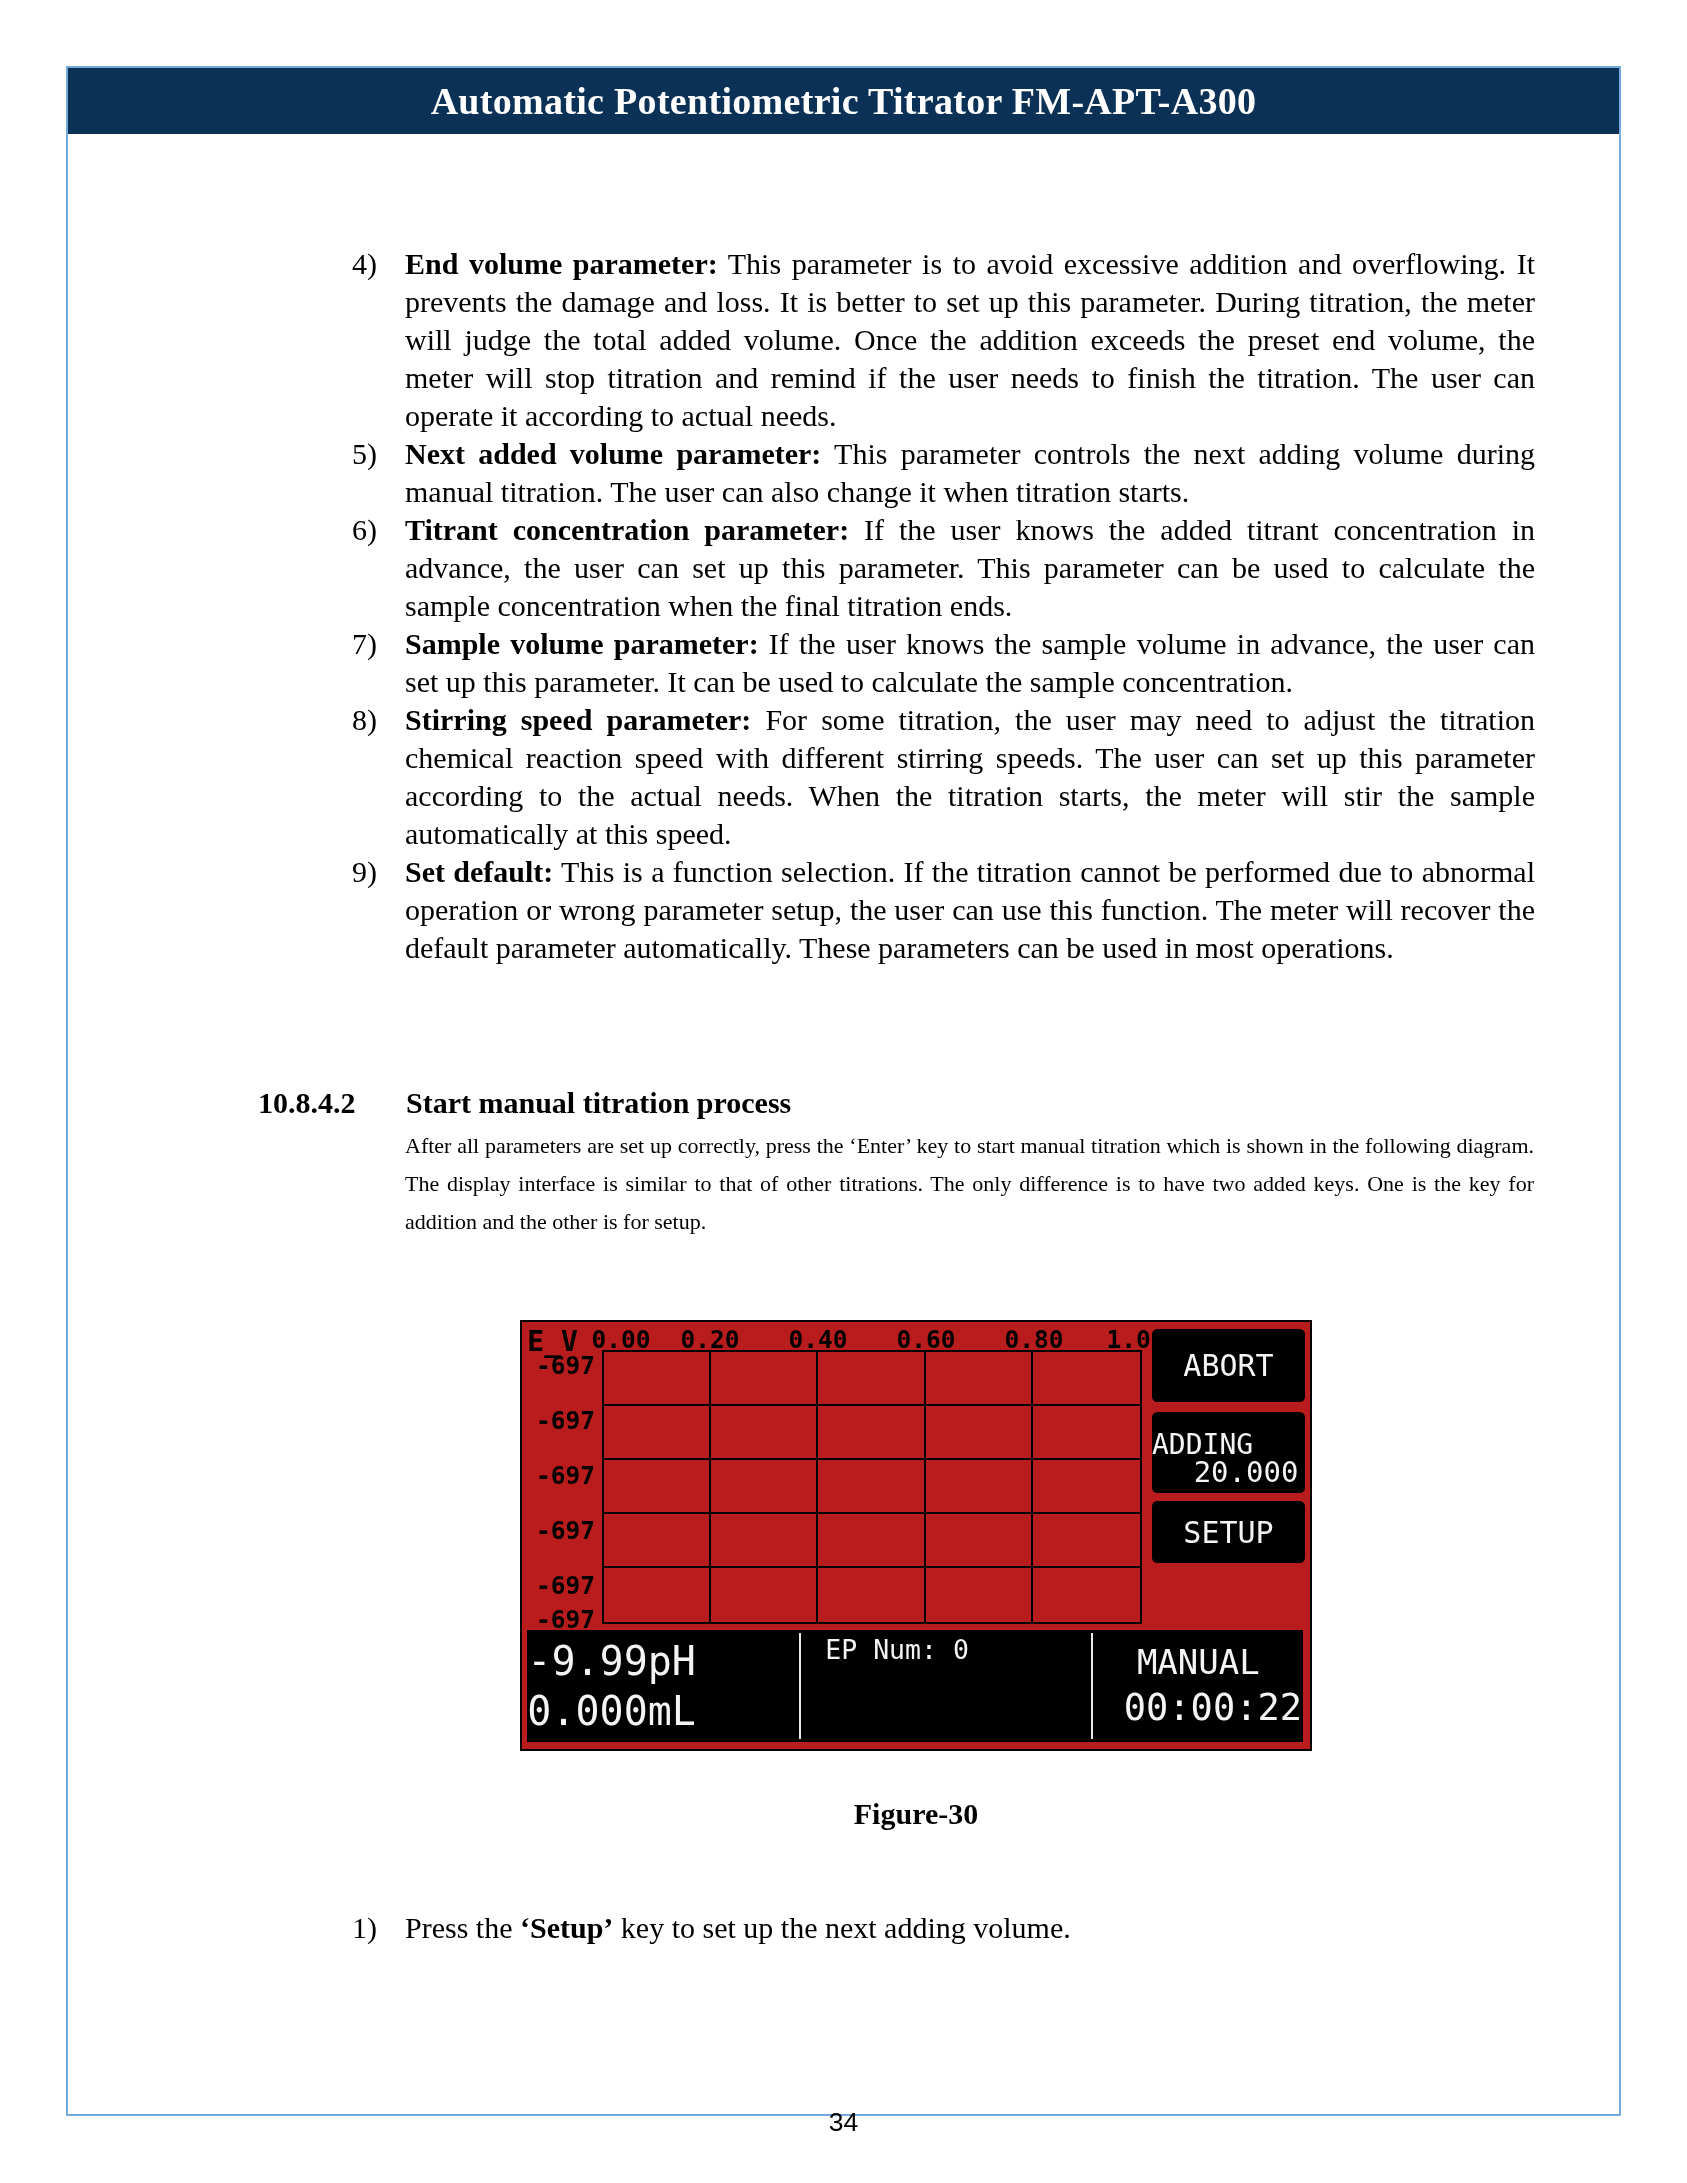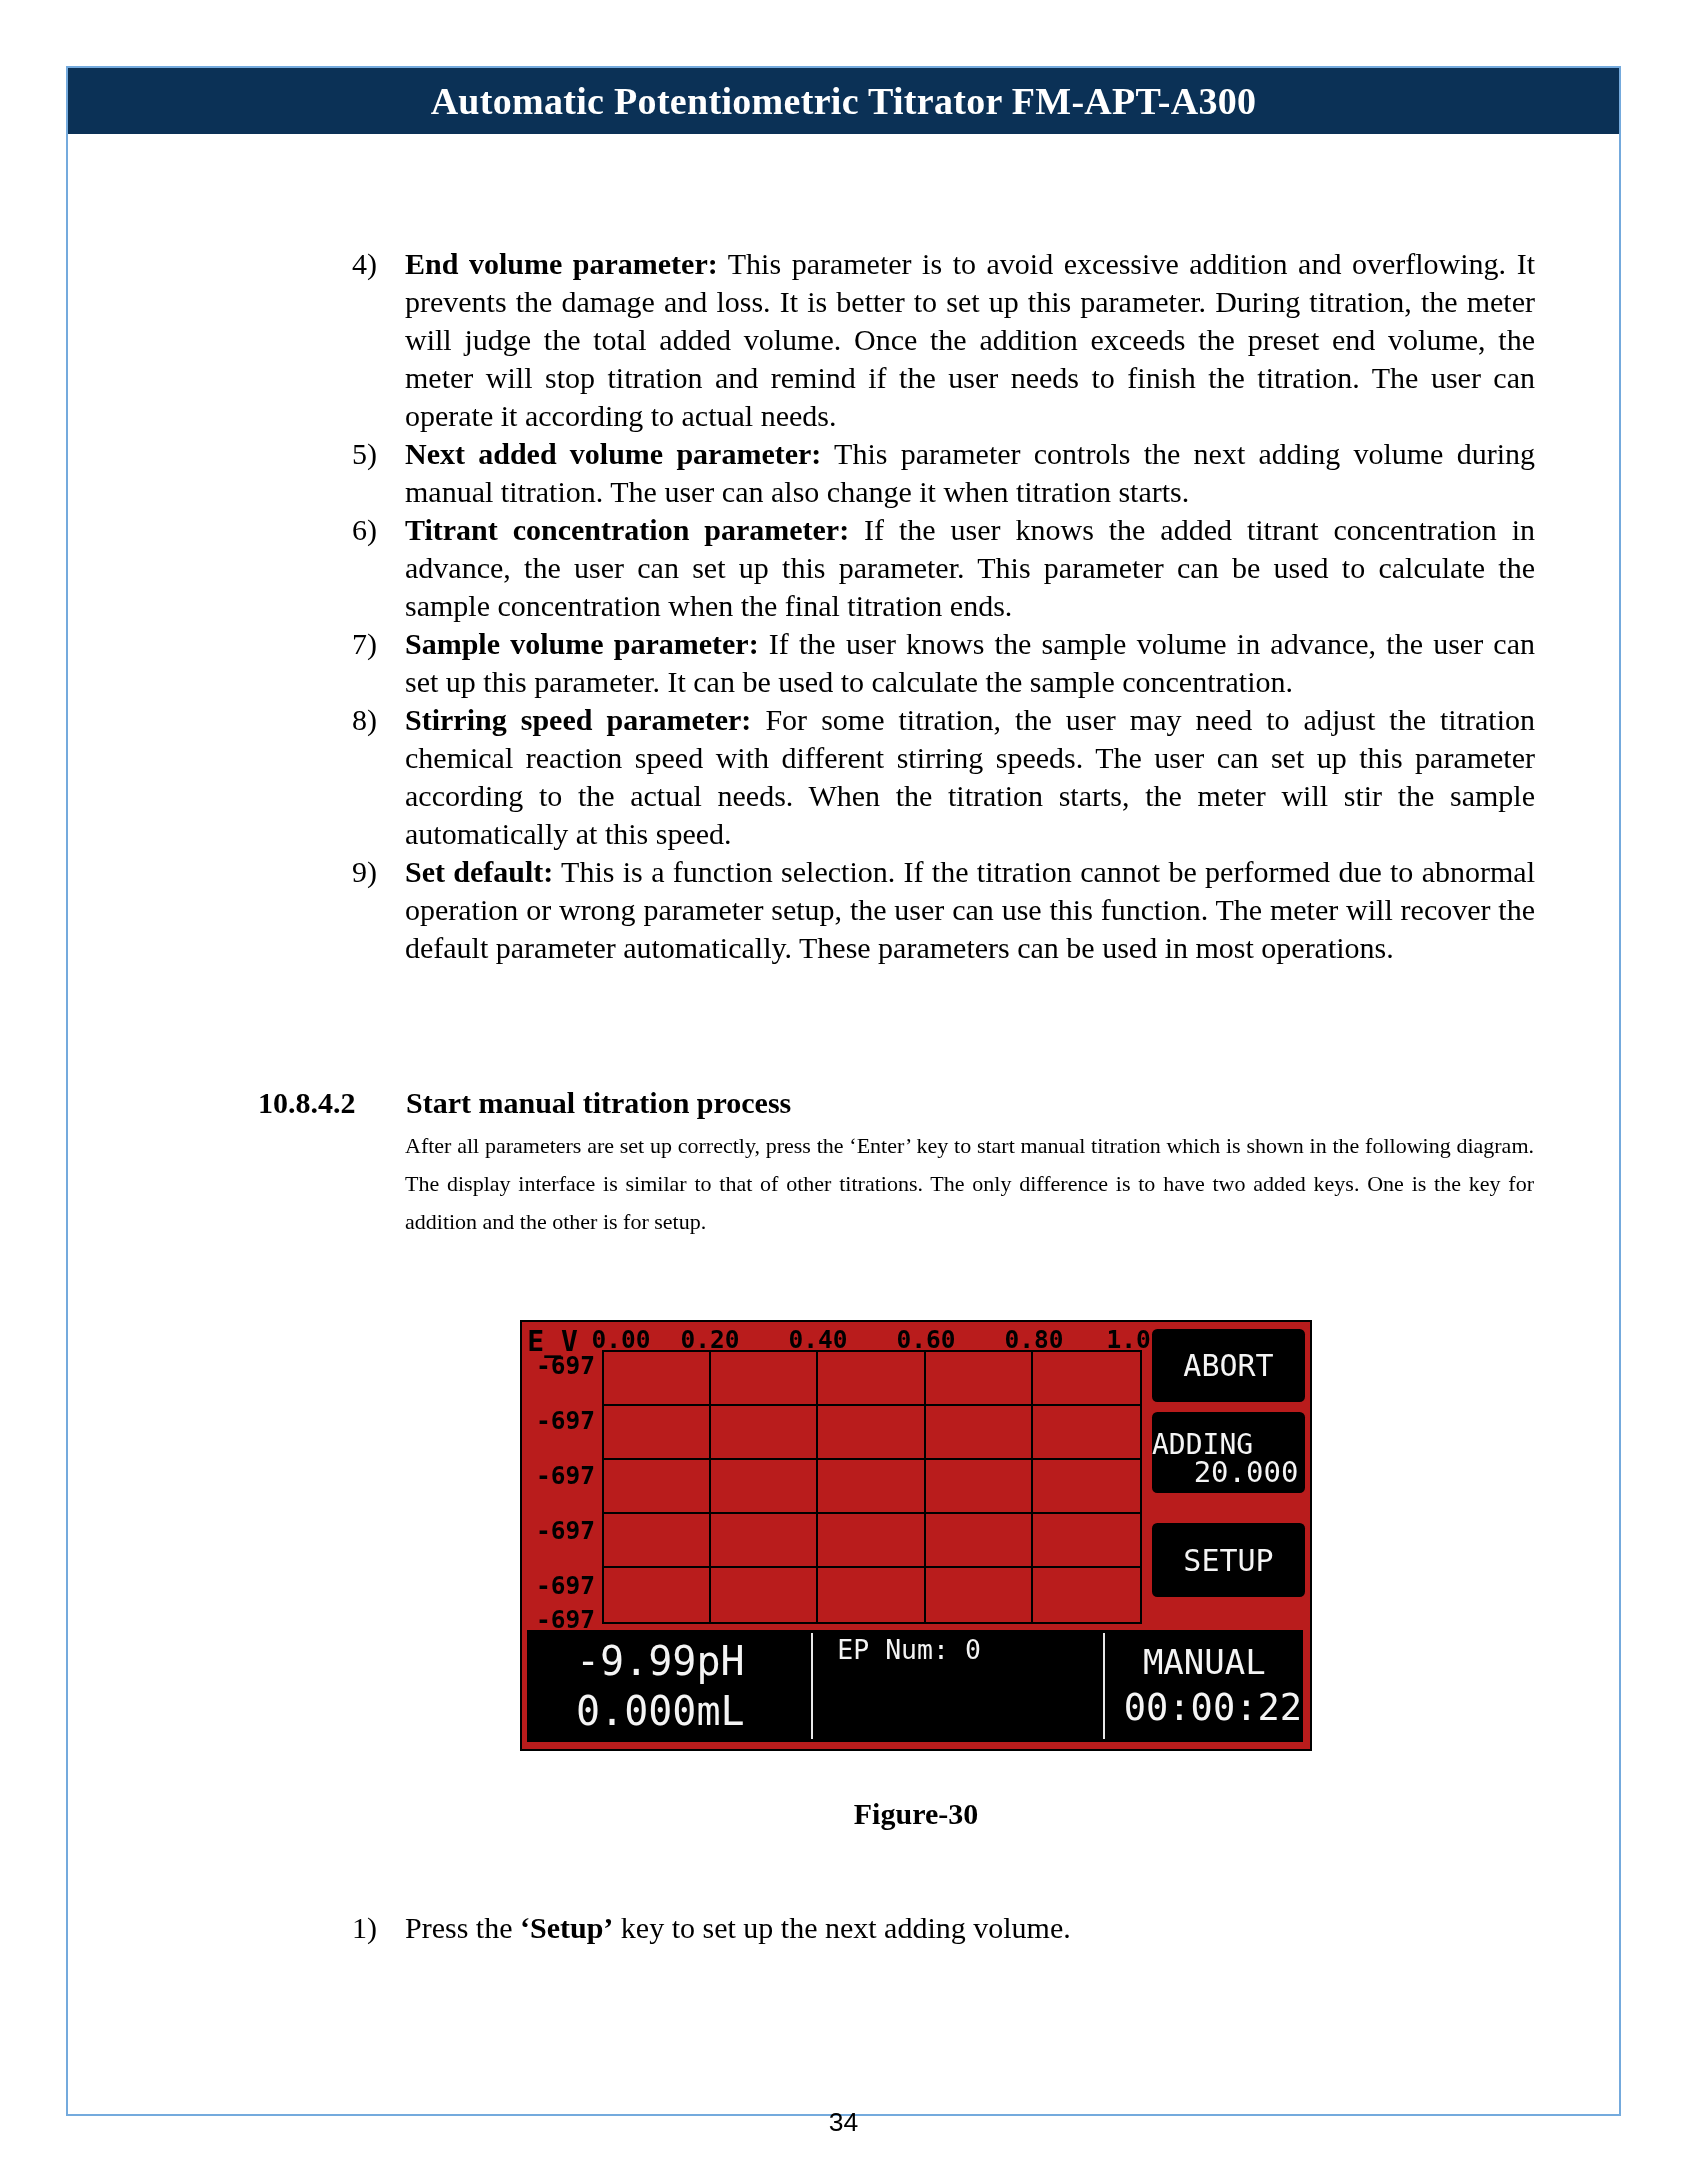--- a/index.html
+++ b/index.html
@@ -35,27 +35,27 @@
   .gcell{border-right:2px solid #000;border-bottom:2px solid #000;}
   .gcell.c5{border-right:none;}
   .gcell.r5{border-bottom:none;}
 
   .lbtn{position:absolute;left:630px;width:153px;background:#000;color:#fff;
         border-radius:5.3px;box-sizing:border-box;}
   .btn-abort{top:6.6px;height:73px;display:flex;align-items:center;justify-content:center;font-size:30px;}
   .btn-adding{top:90px;height:81px;}
   .btn-adding .add-label{position:absolute;top:16px;width:100%;font-size:28px;}
   .btn-adding .add-value{position:absolute;bottom:4px;right:6.6px;font-size:29px;}
-  .btn-setup{top:179px;height:74px;display:flex;align-items:center;justify-content:center;font-size:30px;margin-top:22px;}
+  .btn-setup{top:179px;height:62px;display:flex;align-items:center;justify-content:center;font-size:30px;}
   .lbtn, .strip{color:#f4f4f4;}
 
   .strip{position:absolute;left:5.3px;top:308px;width:776px;height:112px;background:#000;
          display:flex;box-sizing:border-box;}
   .strip .divider{width:2px;background:#e8e8e8;margin:2.6px 0;}
-  .sec-ph{width:266px;display:flex;flex-direction:column;justify-content:center;align-items:center;padding-right:18px;}
+  .sec-ph{width:266px;display:flex;flex-direction:column;justify-content:center;align-items:flex-start;padding-right:6px;}
   .sec-ph .big{font-size:40px;line-height:50px;}
   .sec-ep{width:290px;padding:4px 0 0 24px;font-size:26.5px;box-sizing:border-box;}
   .sec-mode{flex:1;display:flex;flex-direction:column;justify-content:center;}
   .sec-mode .mode{font-size:34px;line-height:44px;text-align:center;}
   .sec-mode .time{font-size:37px;line-height:48px;text-align:right;padding-right:1.3px;}
 
   .caption{position:absolute;left:452px;top:1729px;width:792px;text-align:center;
            font-size:30px;font-weight:bold;}
   .step{position:absolute;left:284px;top:1811px;width:1183px;font-size:30px;line-height:38px;}
   .step .num{display:inline-block;width:53px;}

